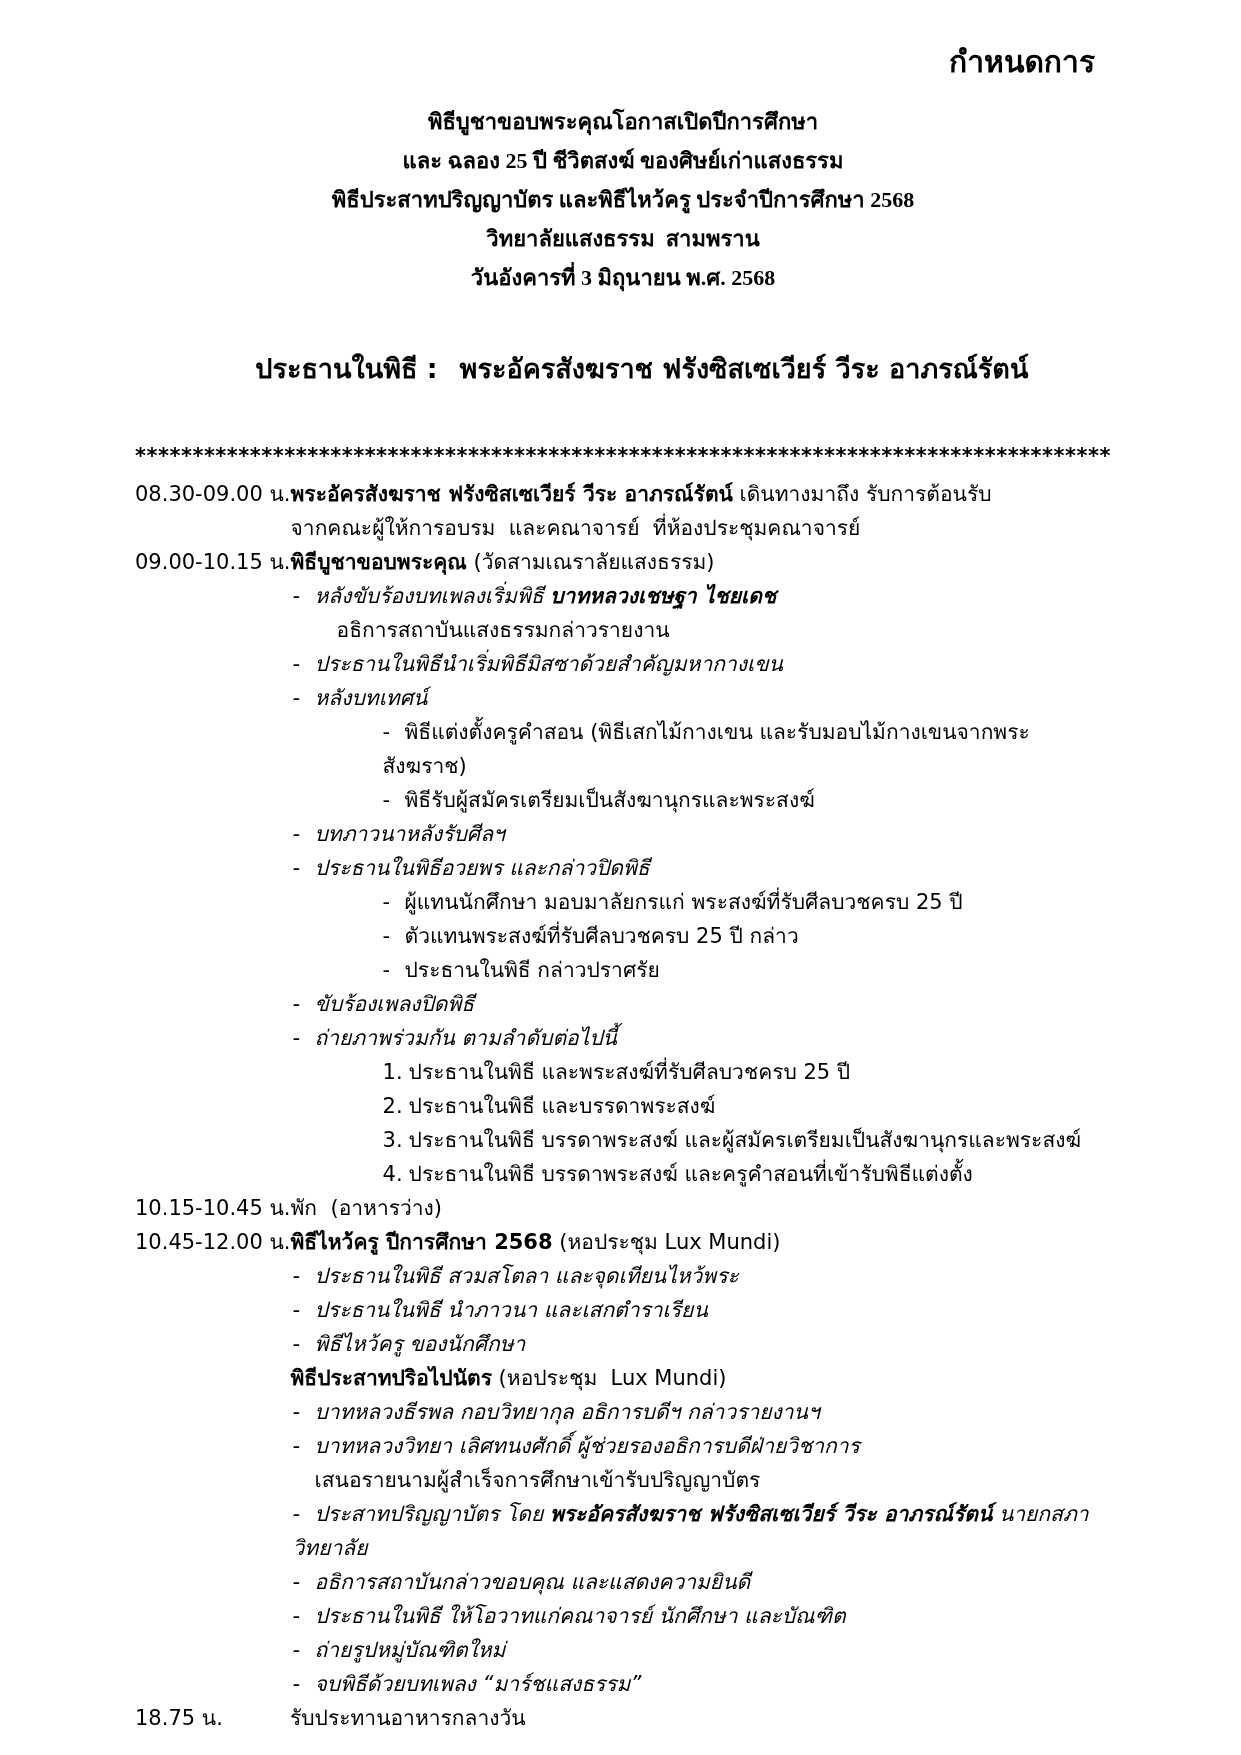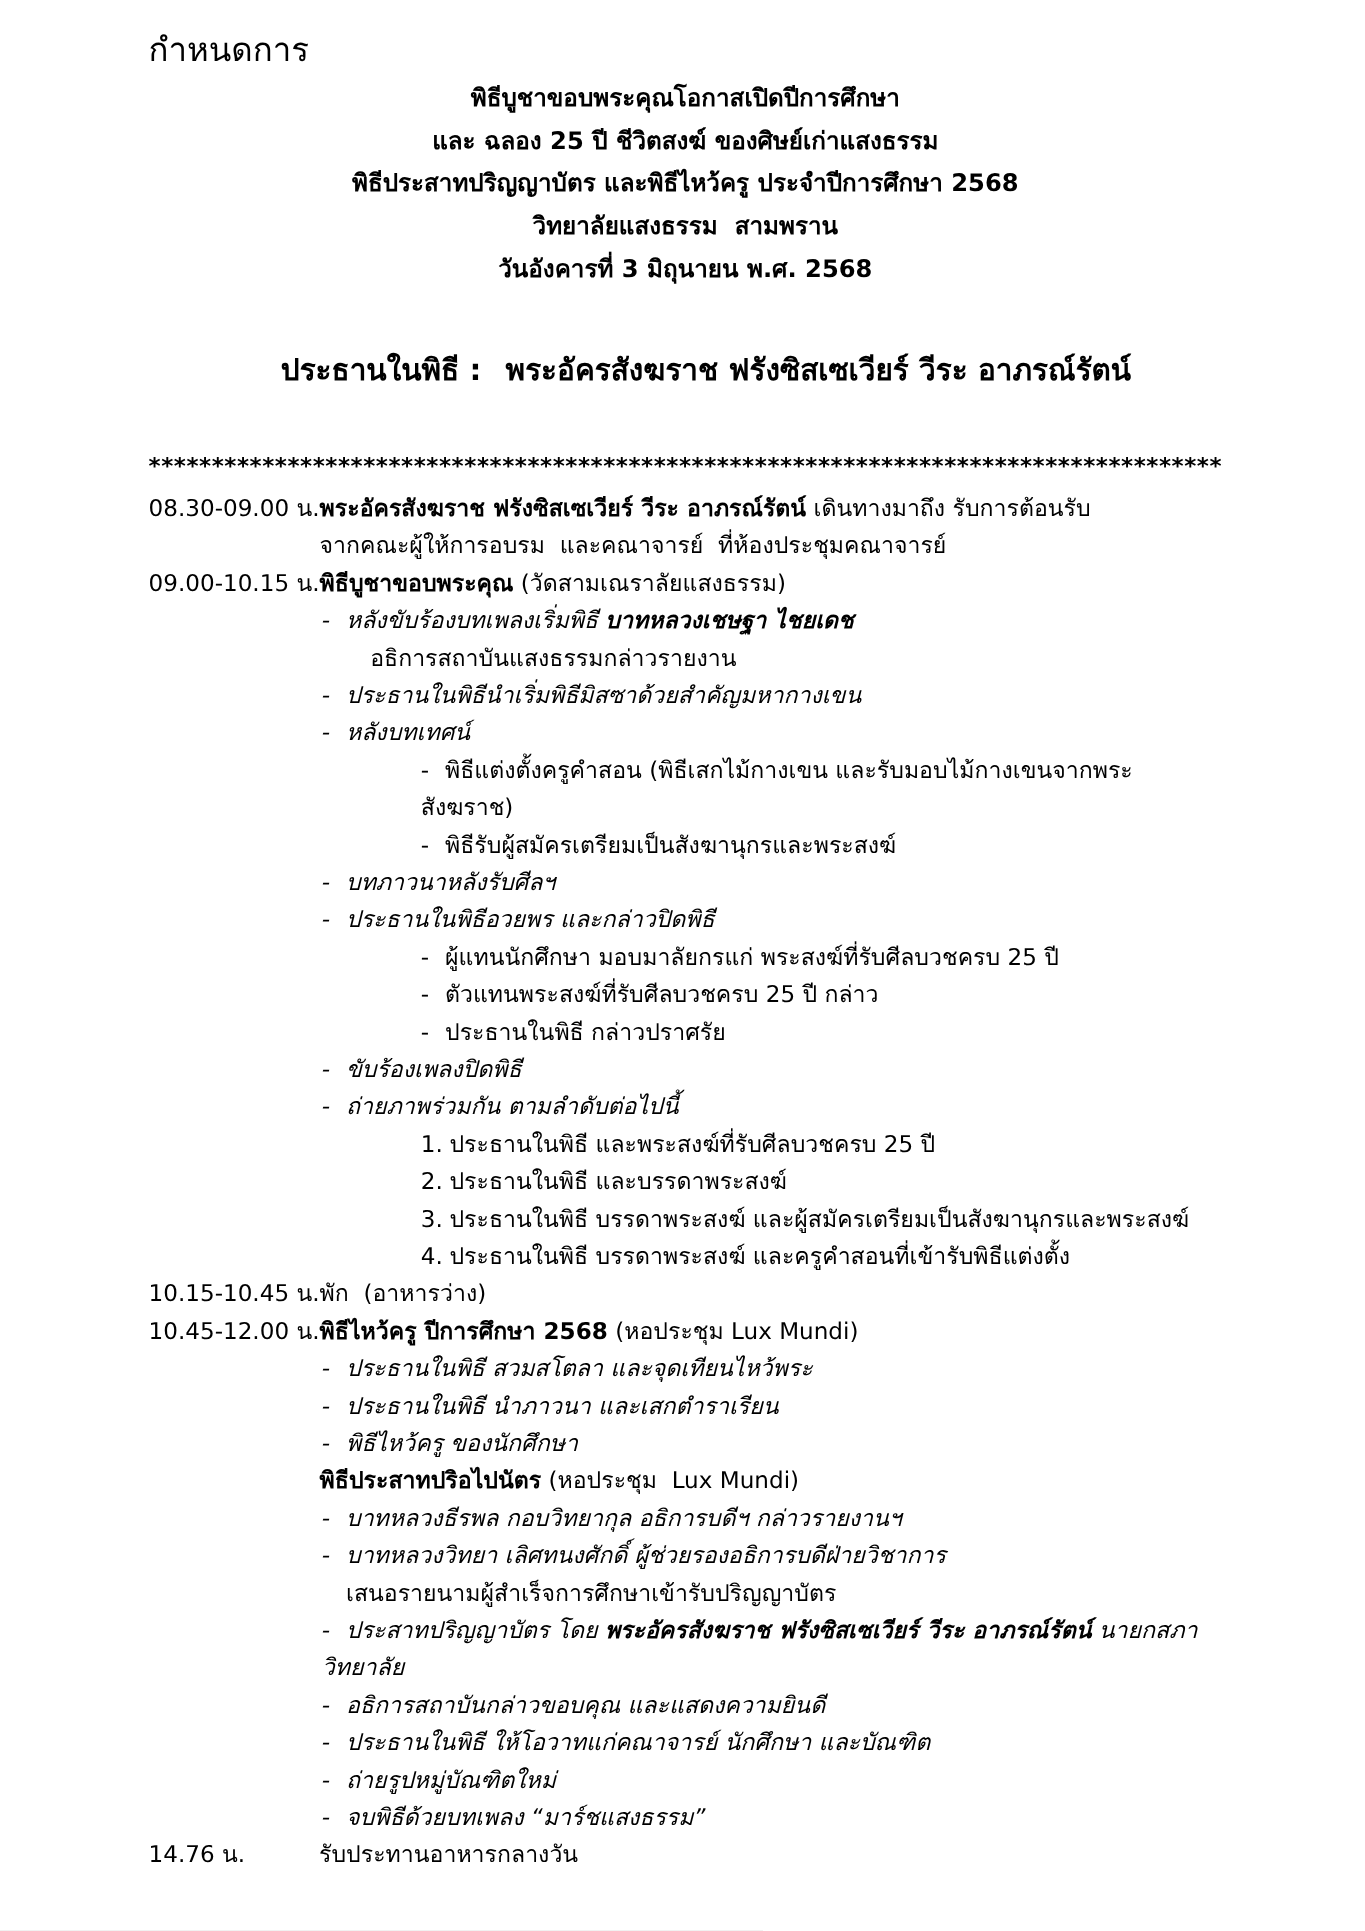--- a/index.html
+++ b/index.html
@@ -2,25 +2,26 @@
 <html><head>
 <meta charset="utf-8">
 <style>
   html,body { margin:0; padding:0; background:#e8e8e8; }
   .page {
     width:1241px; height:1755px; margin:0 auto; background:#ffffff;
     color:#000; font-family:"DejaVu Sans","Liberation Sans",sans-serif;
     box-sizing:border-box; padding:22px 130px 0 135px; overflow:hidden;
   }
   .doc-title {
-    text-align:left; font-size:30px; font-weight:normal; line-height:48px; margin:0;
+    text-align:right; font-size:30px; font-weight:bold; line-height:48px; margin:16px;
   }
   .subtitle {
     text-align:center; font-size:22px; font-weight:bold; line-height:39px;
     white-space:pre-wrap;
+    font-family:Liberation Serif, serif;
   }
   .president {
     text-align:center; font-size:27px; font-weight:bold; line-height:48px;
     white-space:pre-wrap;
   }
   .president .name { margin-left:22px; }
   .separator {
     font-size:21px; font-weight:bold; line-height:30px; letter-spacing:0.5px;
     white-space:nowrap; overflow:hidden;
   }
@@ -107,19 +108,19 @@
           <div class="line ind1"><span class="marker">-</span><span>บาทหลวงวิทยา เลิศทนงศักดิ์ ผู้ช่วยรองอธิการบดีฝ่ายวิชาการ</span></div>
           <div class="line ind2"><span>เสนอรายนามผู้สำเร็จการศึกษาเข้ารับปริญญาบัตร</span></div>
           <div class="line ind1"><span class="marker">-</span><span>ประสาทปริญญาบัตร โดย </span><span class="b">พระอัครสังฆราช ฟรังซิสเซเวียร์ วีระ อาภรณ์รัตน์</span><span> นายกสภาวิทยาลัย</span></div>
           <div class="line ind1"><span class="marker">-</span><span>อธิการสถาบันกล่าวขอบคุณ และแสดงความยินดี</span></div>
           <div class="line ind1"><span class="marker">-</span><span>ประธานในพิธี ให้โอวาทแก่คณาจารย์ นักศึกษา และบัณฑิต</span></div>
           <div class="line ind1"><span class="marker">-</span><span>ถ่ายรูปหมู่บัณฑิตใหม่</span></div>
           <div class="line ind1"><span class="marker">-</span><span>จบพิธีด้วยบทเพลง “มาร์ชแสงธรรม”</span></div>
         </div>
       </div>
       <div class="sched-row">
-        <div class="time">14.76 น.</div>
+        <div class="time">18.75 น.</div>
         <div class="content">
           <div class="line ind0"><span>รับประทานอาหารกลางวัน</span></div>
         </div>
       </div>
     </div>
 </div>
 
 </body></html>

